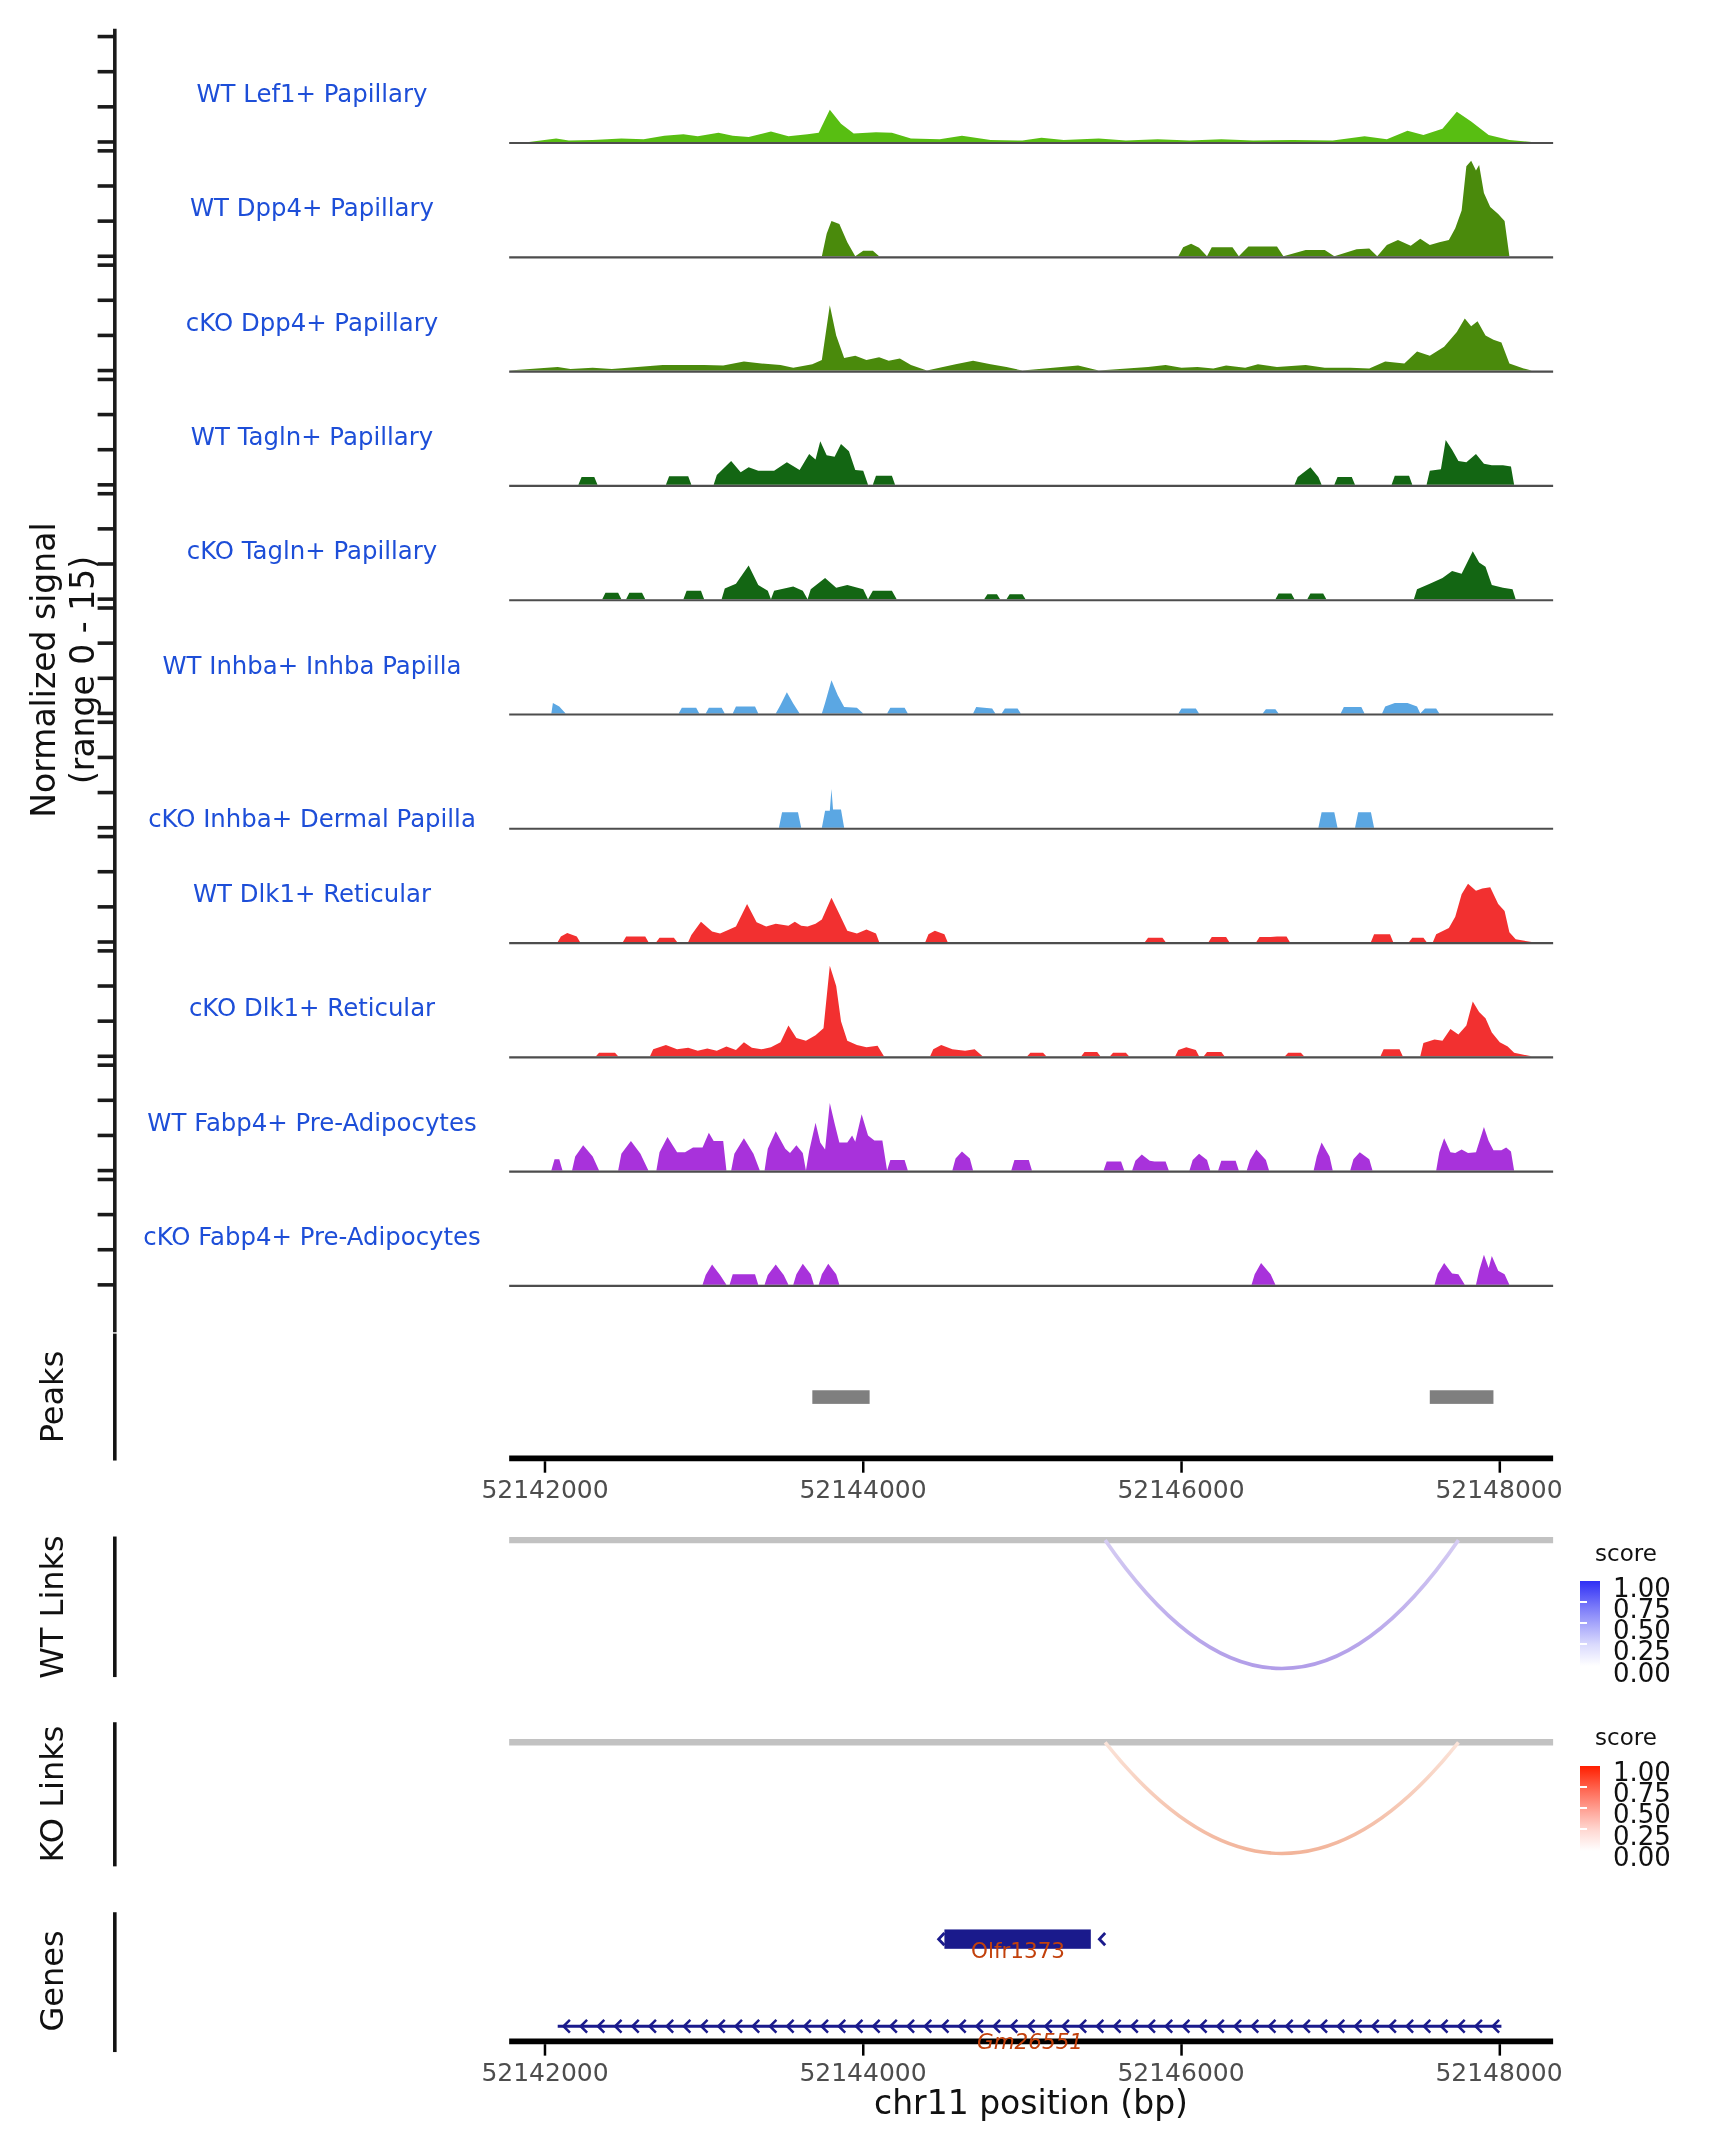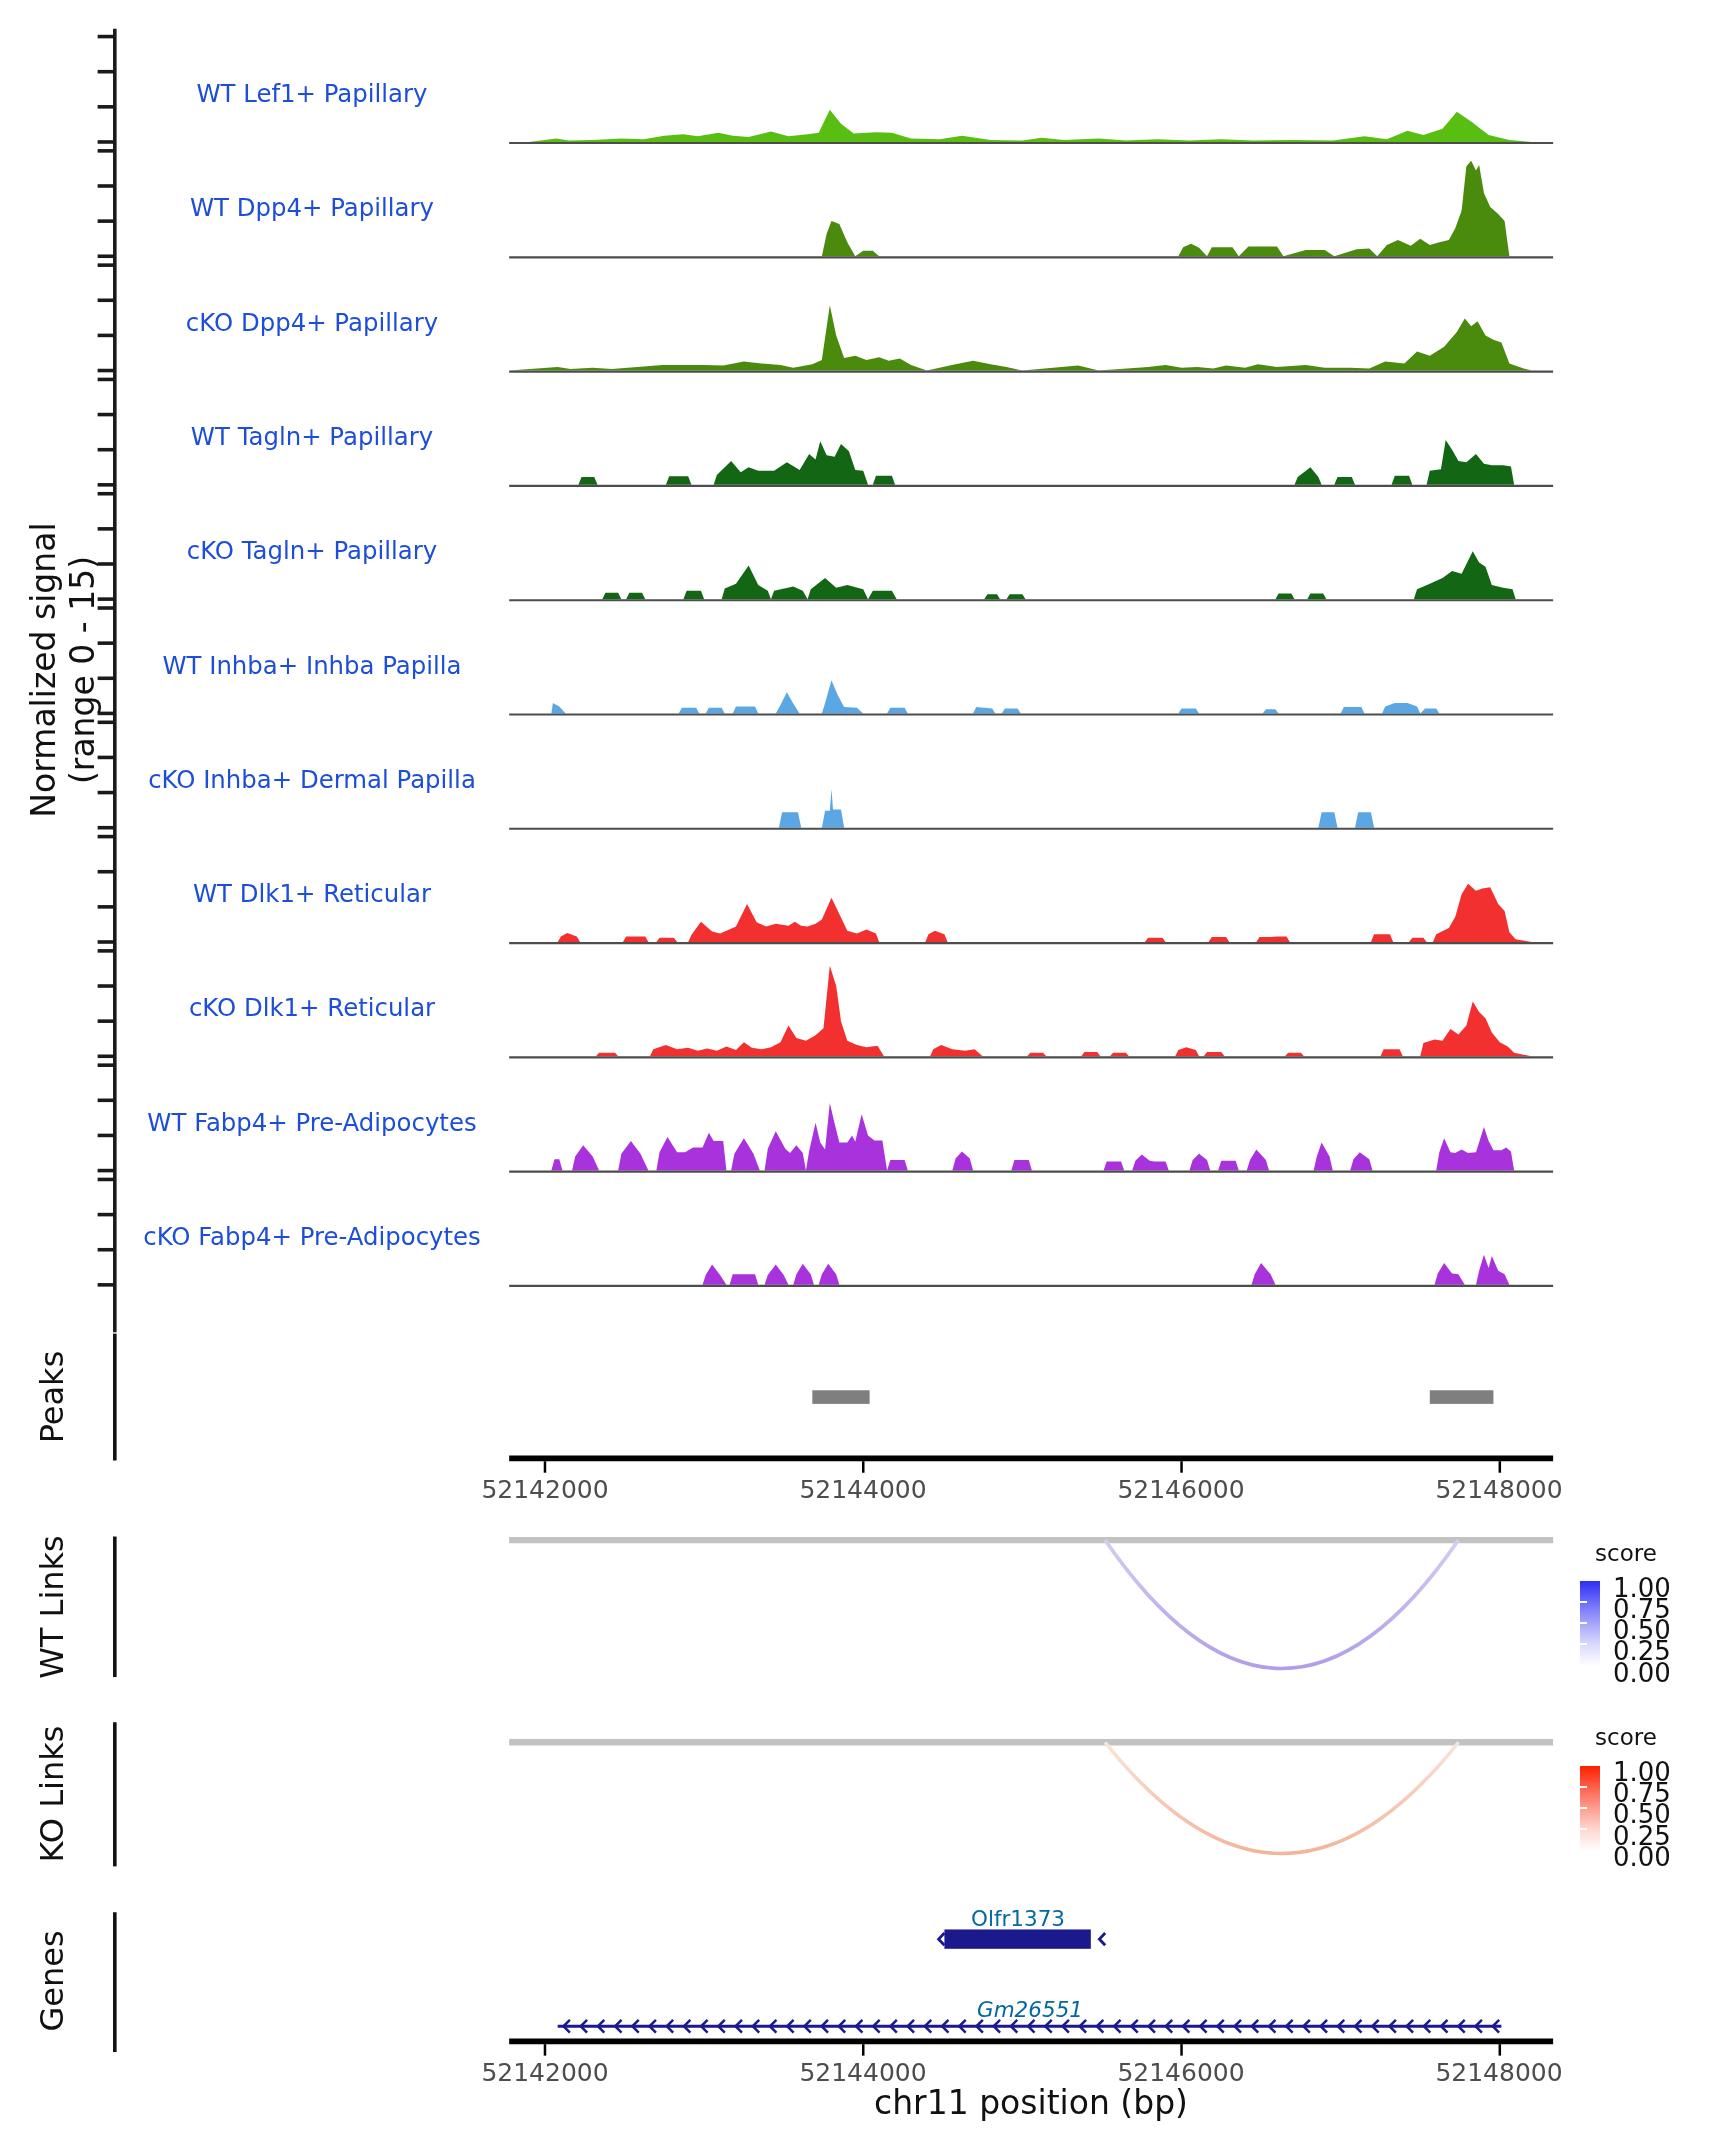--- a/index.html
+++ b/index.html
@@ -12,21 +12,21 @@
   .track-label{font-size:24.4px;color:#1d4ed8;white-space:nowrap;
                transform:translate(-50%,-50%);}
   .section-label{font-size:32px;color:#111;white-space:nowrap;
                  transform:translate(-50%,-50%) rotate(-90deg);}
   .tick-label{font-size:25px;color:#4d4d4d;white-space:nowrap;transform:translateX(-50%);}
   .axis-title{font-size:33px;color:#111;white-space:nowrap;transform:translateX(-50%);}
   .legend-title{font-size:23px;color:#111;white-space:nowrap;transform:translateX(-50%);}
   .legend-label{font-size:26px;color:#111;white-space:nowrap;transform:translateY(-50%);}
   .legend-bar{position:absolute;width:20px;height:85px;}
   .legend-dash{position:absolute;width:7.2px;height:2.2px;background:#ffffff;}
-  .gene-label{font-size:21.5px;color:#0369a1;white-space:nowrap;transform:translateX(-50%);}
+  .gene-label{font-size:21.5px;color:#c2410c;white-space:nowrap;transform:translateX(-50%);margin-top:32px;}
 </style>
 </head>
 <body>
 
 <div class="fig">
   <svg id="gfx" width="1721" height="2151" viewBox="0 0 2400 3000">
       <polygon points="737.7,198 737.7,198.0 775.5,193.1 793.2,196.0 826.5,195.1 866.5,193.1 897.5,194.1 926.4,189.2 953.0,187.2 973.0,190.2 1001.9,185.3 1021.8,189.2 1044.0,191.1 1075.1,183.3 1099.5,190.2 1126.2,187.2 1141.7,185.3 1157.2,152.9 1172.8,172.5 1190.5,186.2 1221.6,184.3 1243.8,185.3 1270.4,193.1 1310.4,194.1 1341.5,189.2 1381.4,195.1 1425.8,196.0 1452.4,192.1 1483.5,195.1 1532.3,193.1 1570.1,196.0 1614.5,194.1 1658.8,196.0 1703.2,194.1 1747.6,196.0 1803.1,195.1 1858.6,196.0 1903.0,190.2 1934.1,194.1 1962.9,182.3 1985.1,188.2 2011.7,179.4 2031.7,155.9 2051.7,169.6 2076.1,188.2 2105.0,195.1 2136.0,198.0 2136.0,198" fill="#58BE12" stroke="none"></polygon>
       <line x1="710" y1="199.5" x2="2166" y2="199.5" stroke="#4d4d4d" stroke-width="3"></line>
       <polygon points="710.0,357.4 710.0,357.4 1146.1,357.4 1152.8,326.0 1159.5,308.4 1170.5,312.3 1181.6,337.8 1192.7,357.4 1203.8,349.6 1217.2,349.6 1226.0,357.4 1643.3,357.4 1650.0,344.7 1661.1,339.8 1672.2,345.6 1683.3,357.4 1689.9,344.7 1718.8,344.7 1727.6,357.4 1741.0,343.7 1780.9,343.7 1789.8,357.4 1820.9,348.6 1847.5,348.6 1860.8,357.4 1891.9,347.6 1909.6,346.6 1920.7,357.4 1934.1,341.7 1949.6,334.9 1967.4,342.7 1980.7,332.9 1994.0,341.7 2007.3,337.8 2020.6,334.9 2029.5,318.2 2038.4,293.7 2045.0,232.0 2051.7,224.1 2058.4,237.8 2062.8,230.0 2069.5,269.2 2078.3,288.8 2089.4,298.6 2098.3,308.4 2105.0,357.4 2136.0,357.4 2136.0,357.4" fill="#4A8A0C" stroke="none"></polygon>
       <line x1="710" y1="358.9" x2="2166" y2="358.9" stroke="#4d4d4d" stroke-width="3"></line>
@@ -189,21 +189,21 @@
     <div>(range 0 - 15)</div>
   </div>
 
   <div id="track-labels">
       <div class="abs track-label" style="left: 312px; top: 93px;">WT Lef1+ Papillary</div>
       <div class="abs track-label" style="left: 312px; top: 207px;">WT Dpp4+ Papillary</div>
       <div class="abs track-label" style="left: 312px; top: 322px;">cKO Dpp4+ Papillary</div>
       <div class="abs track-label" style="left: 312px; top: 436px;">WT Tagln+ Papillary</div>
       <div class="abs track-label" style="left: 312px; top: 550px;">cKO Tagln+ Papillary</div>
       <div class="abs track-label" style="left: 312px; top: 665px;">WT Inhba+ Inhba Papilla</div>
-      <div class="abs track-label" style="left: 312px; top: 779px; text-align: right;">cKO Inhba+ Dermal Papilla</div>
+      <div class="abs track-label" style="left: 312px; top: 818px; text-align: right;">cKO Inhba+ Dermal Papilla</div>
       <div class="abs track-label" style="left: 312px; top: 893px;">WT Dlk1+ Reticular</div>
       <div class="abs track-label" style="left: 312px; top: 1007px;">cKO Dlk1+ Reticular</div>
       <div class="abs track-label" style="left: 312px; top: 1122px;">WT Fabp4+ Pre-Adipocytes</div>
       <div class="abs track-label" style="left: 312px; top: 1236px;">cKO Fabp4+ Pre-Adipocytes</div>
     </div>
 
   <div class="abs section-label" style="left:52px;top:1397px;">Peaks</div>
   <div class="abs section-label" style="left:52px;top:1607px;">WT Links</div>
   <div class="abs section-label" style="left:52px;top:1794px;">KO Links</div>
   <div class="abs section-label" style="left:52px;top:1981px;">Genes</div>

